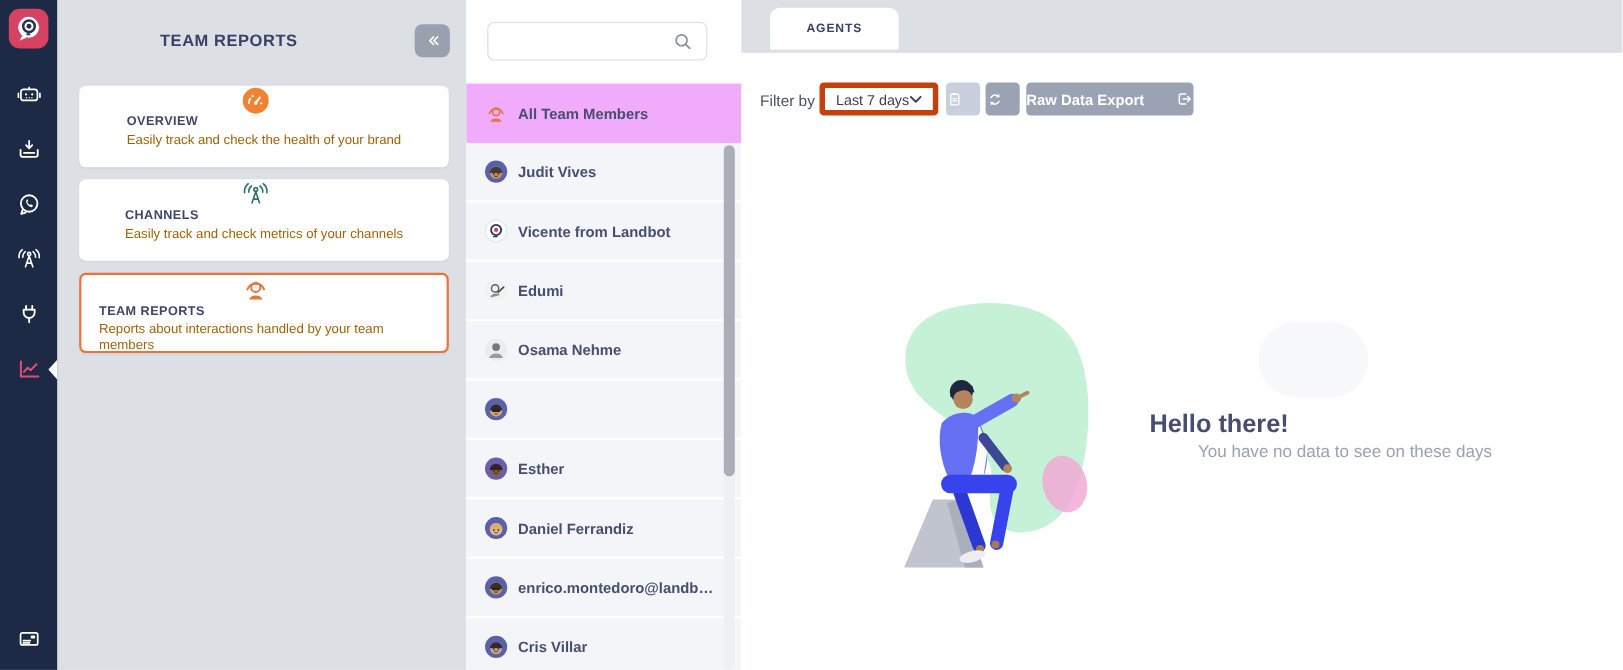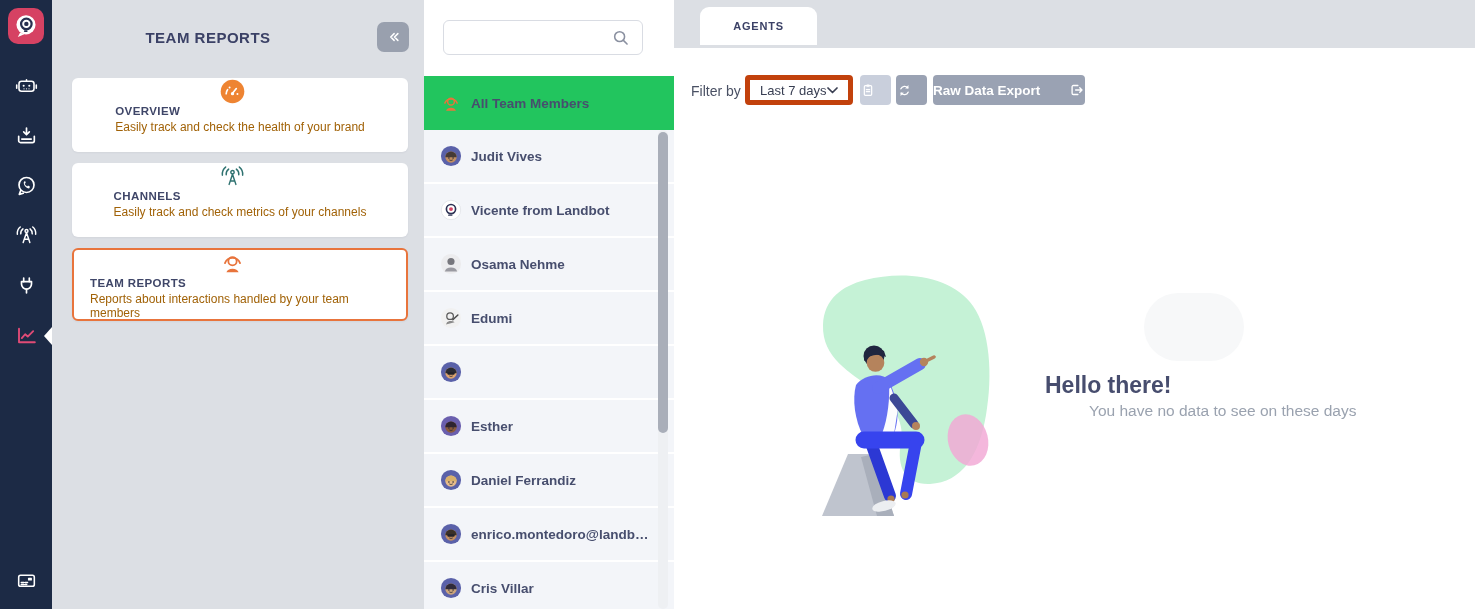--- a/index.html
+++ b/index.html
@@ -25,21 +25,21 @@
   .card-2 { top:163px; height:74px; }
   .card-3 { top:248px; height:73px; border:2px solid #e8743c; }
 
   
   .panel3 { position:absolute; left:424px; top:0; width:250px; height:609px; background:#fff; }
   .search-box { position:absolute; left:19px; top:20px; width:200px; height:35px; border:1px solid #d9dce3; border-radius:6px; background:#fff; }
   .search-box input { position:absolute; left:10px; top:0; width:155px; height:33px; border:none; outline:none; font-size:13px; font-family:"Liberation Sans",sans-serif; color:#454c6d; background:transparent; }
   .search-icon { position:absolute; right:10px; top:6px; }
   #member-list { position:absolute; left:0; top:76px; width:250px; }
   .member-row { height:54px; background:#f3f5f9; border-bottom:2px solid #fff; display:flex; align-items:center; padding-left:16px; cursor:pointer; }
-  .member-row.selected { background:#22c55e; border-bottom:none;text-align:center; }
+  .member-row.selected { background:#f0abfc; border-bottom:none;text-align:center; }
   .avatar { width:22px; height:22px; flex:0 0 22px; margin-right:9px; display:flex; align-items:center; justify-content:center; }
   .member-name { font-size:13.5px; font-weight:bold; color:#474e6e; white-space:nowrap; overflow:hidden; text-overflow:ellipsis; max-width:185px; }
   .sb-track { position:absolute; left:234px; top:130px; width:10px; height:479px; background:#eef0f3; border-radius:5px; }
   .sb-thumb { position:absolute; left:234px; top:132px; width:10px; height:301px; background:#a9aeb9; border-radius:5px; cursor:pointer; }
 
   
   .main { position:absolute; left:674px; top:0; width:801px; height:609px; background:#fff; }
   .tabstrip { position:absolute; left:0; top:0; width:801px; height:48px; background:#dcdfe4; }
   .tab { position:absolute; left:26px; top:7px; width:117px; height:38px; background:#fff; border-radius:9px 9px 0 0; display:flex; align-items:center; justify-content:center; cursor:pointer; }
   .tab-label { font-size:11px; font-weight:bold; letter-spacing:.8px; color:#3b4166; }
@@ -232,37 +232,37 @@
               <circle cx="12" cy="11" r="5" fill="none" stroke="#2c3254" stroke-width="1.8"></circle>
               <circle cx="12" cy="11" r="2.1" fill="#d64263"></circle>
               <path d="M9.5,17.6 h3.4" stroke="#2c3254" stroke-width="1.4" stroke-linecap="round"></path>
             </svg>
           </span>
           <span class="member-name">Vicente from Landbot</span>
         </div>
         <div class="member-row">
           <span class="avatar">
             <svg viewBox="0 0 24 24" width="22" height="22">
-              <circle cx="12" cy="12" r="11" fill="#ececee"></circle>
-              <circle cx="12" cy="9.3" r="3.9" fill="#77777d"></circle>
-              <path d="M5.3,20.2 a6.8,5.4 0 0 1 13.4,0 z" fill="#9a9aa1"></path>
-            </svg>
-          </span>
-          <span class="member-name">Osama Nehme</span>
-        </div>
-        <div class="member-row">
-          <span class="avatar">
-            <svg viewBox="0 0 24 24" width="22" height="22">
               <circle cx="12" cy="12" r="11" fill="#f1f1f1"></circle>
               <circle cx="11" cy="10" r="3.6" fill="none" stroke="#5c5c5c" stroke-width="1.4"></circle>
               <path d="M6.5,19 a5.5,4.4 0 0 1 9.5,-2.4" fill="#8a8a8a"></path>
               <path d="M14,14 L19.5,8.8" stroke="#4a4a4a" stroke-width="1.6" stroke-linecap="round"></path>
             </svg>
           </span>
           <span class="member-name">Edumi</span>
+        </div>
+        <div class="member-row">
+          <span class="avatar">
+            <svg viewBox="0 0 24 24" width="22" height="22">
+              <circle cx="12" cy="12" r="11" fill="#ececee"></circle>
+              <circle cx="12" cy="9.3" r="3.9" fill="#77777d"></circle>
+              <path d="M5.3,20.2 a6.8,5.4 0 0 1 13.4,0 z" fill="#9a9aa1"></path>
+            </svg>
+          </span>
+          <span class="member-name">Osama Nehme</span>
         </div>
         <div class="member-row">
           <span class="avatar">
             <svg viewBox="0 0 24 24" width="22" height="22">
               <circle cx="12" cy="12" r="11" fill="#5a61a9"></circle>
               <circle cx="12" cy="13.2" r="6.2" fill="#dda46f"></circle>
               <path d="M5.8,13.4 a6.2,6.2 0 0 1 12.4,0 z" fill="#2b2b33"></path>
               <rect x="7.9" y="12.4" width="8.2" height="2.5" rx="1.2" fill="#23232b"></rect>
               <path d="M10.4,16.5 a2.2,1.5 0 0 0 3.2,0" stroke="#262a38" stroke-width=".8" fill="none" stroke-linecap="round"></path>
             </svg>

